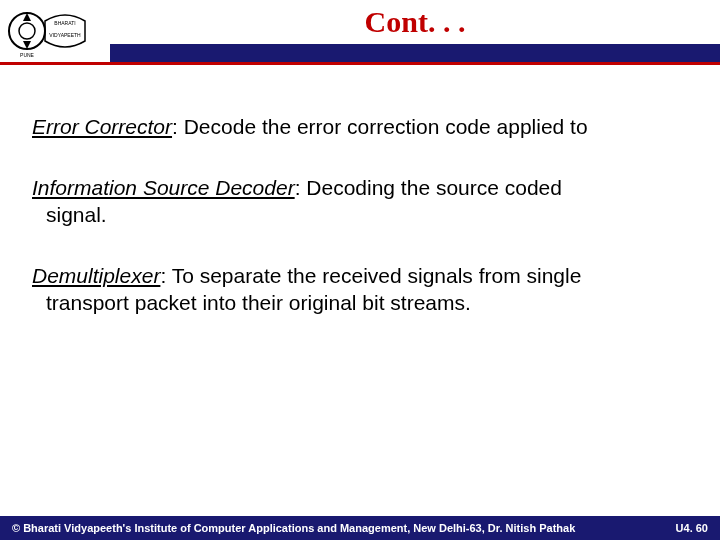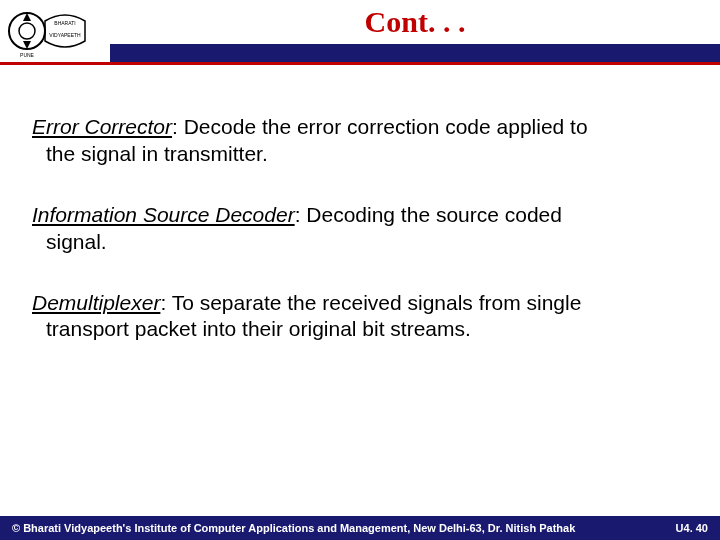--- a/index.html
+++ b/index.html
@@ -133,33 +133,32 @@
   <div class="title-area">
     <span class="title-text">Cont. . .</span>
   </div>
   <div class="title-strip"></div>
   <div class="underline-bar"></div>
 
   <div class="content">
 
     <div class="para">
       <span class="term">Error Corrector</span><span>: Decode the error correction code applied to</span>
-      <span class="cont">the signal in transmitter.</span>
     </div>
 
     <div class="para">
       <span class="term">Information Source Decoder</span><span>: Decoding the source coded</span>
       <span class="cont">signal.</span>
     </div>
 
     <div class="para">
       <span class="term">Demultiplexer</span><span>: To separate the received signals from single</span>
       <span class="cont">transport packet into their original bit streams.</span>
     </div>
 
   </div>
 
   <div class="footer-bar">
     <span>© Bharati Vidyapeeth's Institute of Computer Applications and Management, New Delhi-63, Dr. Nitish Pathak</span>
-    <span>U4. 40</span>
+    <span>U4. 60</span>
   </div>
 
 </div>
 
 </body></html>

